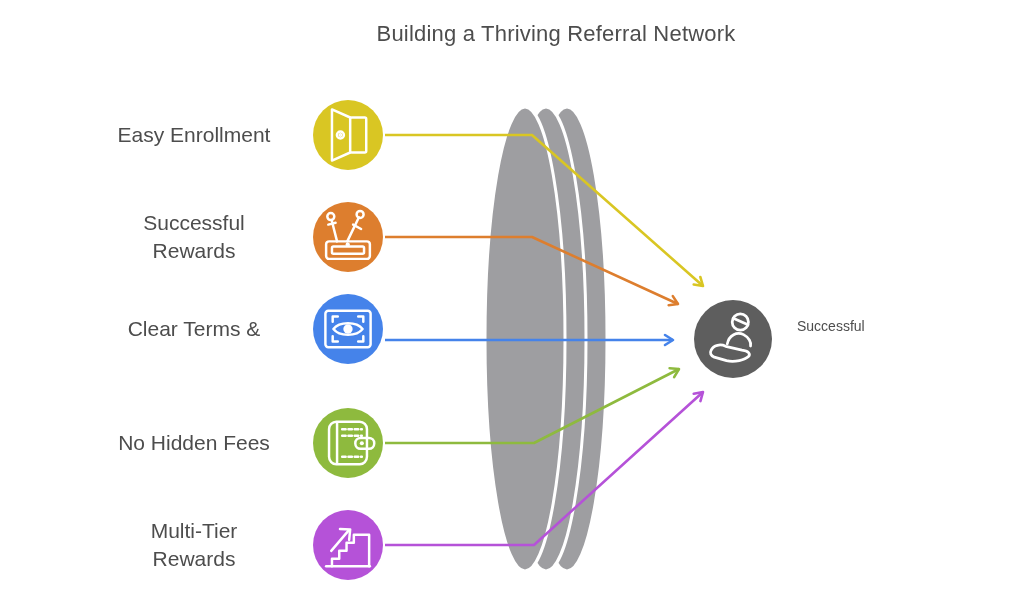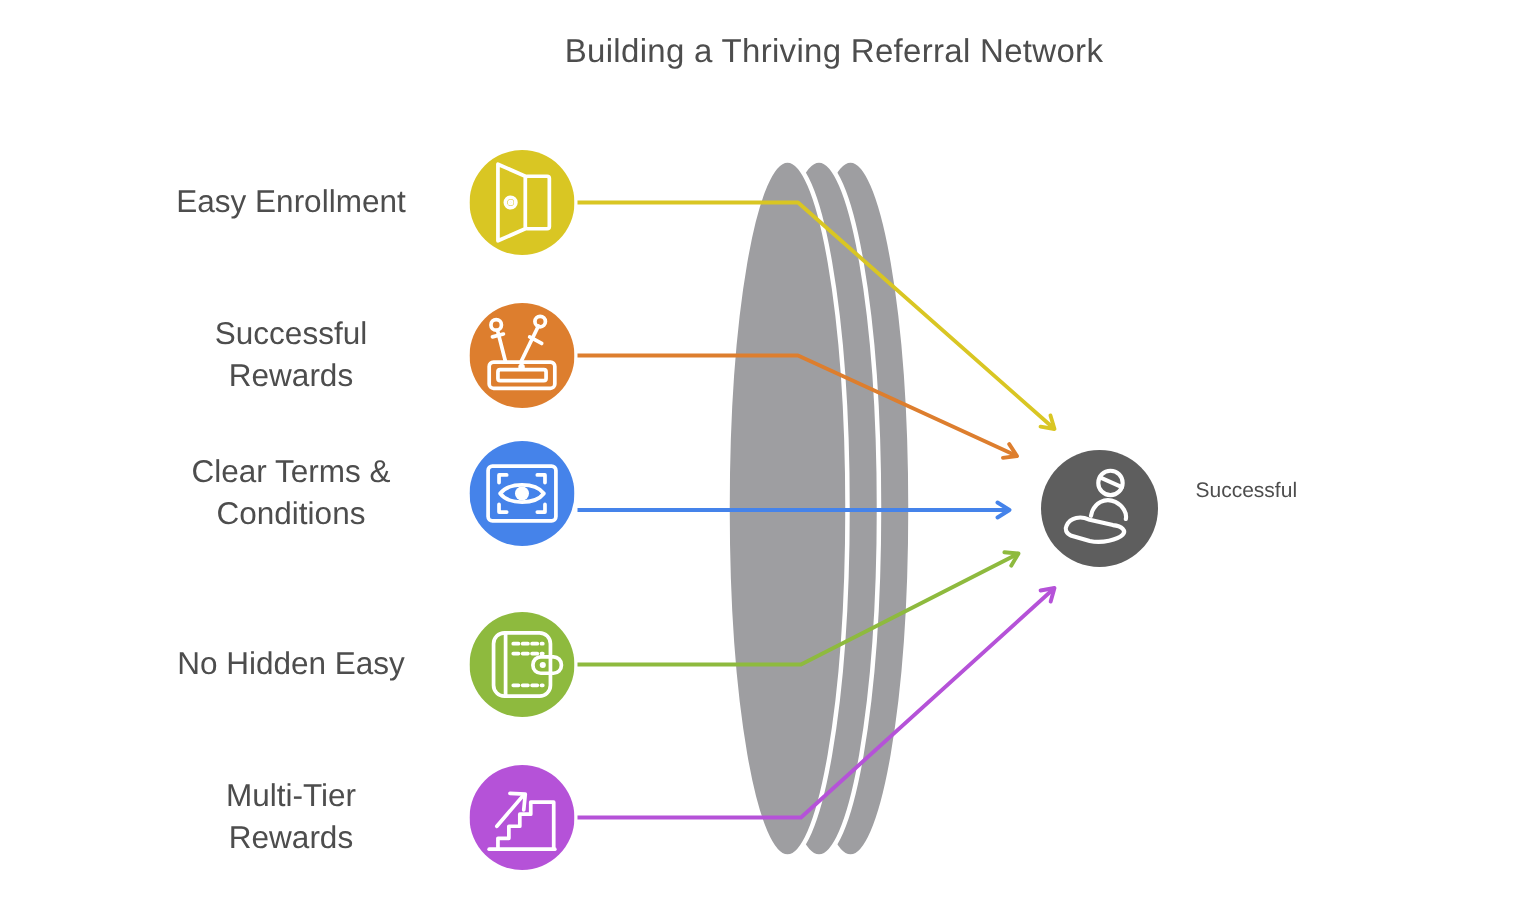--- a/index.html
+++ b/index.html
@@ -104,39 +104,38 @@
         <circle cx="32.3" cy="8.5" r="2.4"></circle>
         <path d="M27.5,15.5 L33,18.5"></path>
         <circle cx="23.8" cy="29.3" r="1.5" fill="#ffffff" stroke="none"></circle>
       </g>
     </svg>
   </div>
 
   <div class="item-row row-2">
     <div class="item-label">
       <div>Clear Terms &amp;</div>
-        <div>Conditions</div>
     </div>
     <svg class="item-icon" viewBox="0 0 48 48">
       <circle cx="24" cy="24" r="24" fill="#4583ea"></circle>
       <g class="glyph">
         <rect x="8.5" y="11.5" width="31" height="25" rx="2"></rect>
         <path d="M13.5,19 L13.5,15.5 L17,15.5"></path>
         <path d="M31,15.5 L34.5,15.5 L34.5,19"></path>
         <path d="M34.5,29 L34.5,32.5 L31,32.5"></path>
         <path d="M17,32.5 L13.5,32.5 L13.5,29"></path>
         <path d="M14,24 C18,18.8 30,18.8 34,24 C30,29.2 18,29.2 14,24 Z"></path>
         <circle cx="24" cy="24" r="3.2" fill="#ffffff" stroke="none"></circle>
       </g>
     </svg>
   </div>
 
   <div class="item-row row-3">
     <div class="item-label">
-      <div>No Hidden Easy</div>
+      <div>No Hidden Fees</div>
         <div></div>
     </div>
     <svg class="item-icon" viewBox="0 0 48 48">
       <circle cx="24" cy="24" r="24" fill="#8eba3e"></circle>
       <g class="glyph">
         <rect x="11" y="9.5" width="26" height="29" rx="5"></rect>
         <path d="M16.5,10 L16.5,38"></path>
         <path d="M20,14.5 L33.5,14.5" stroke-dasharray="2.4 1.9"></path>
         <path d="M20,19 L33.5,19" stroke-dasharray="2.4 1.9"></path>
         <path d="M20,33.5 L33.5,33.5" stroke-dasharray="2.4 1.9"></path>

